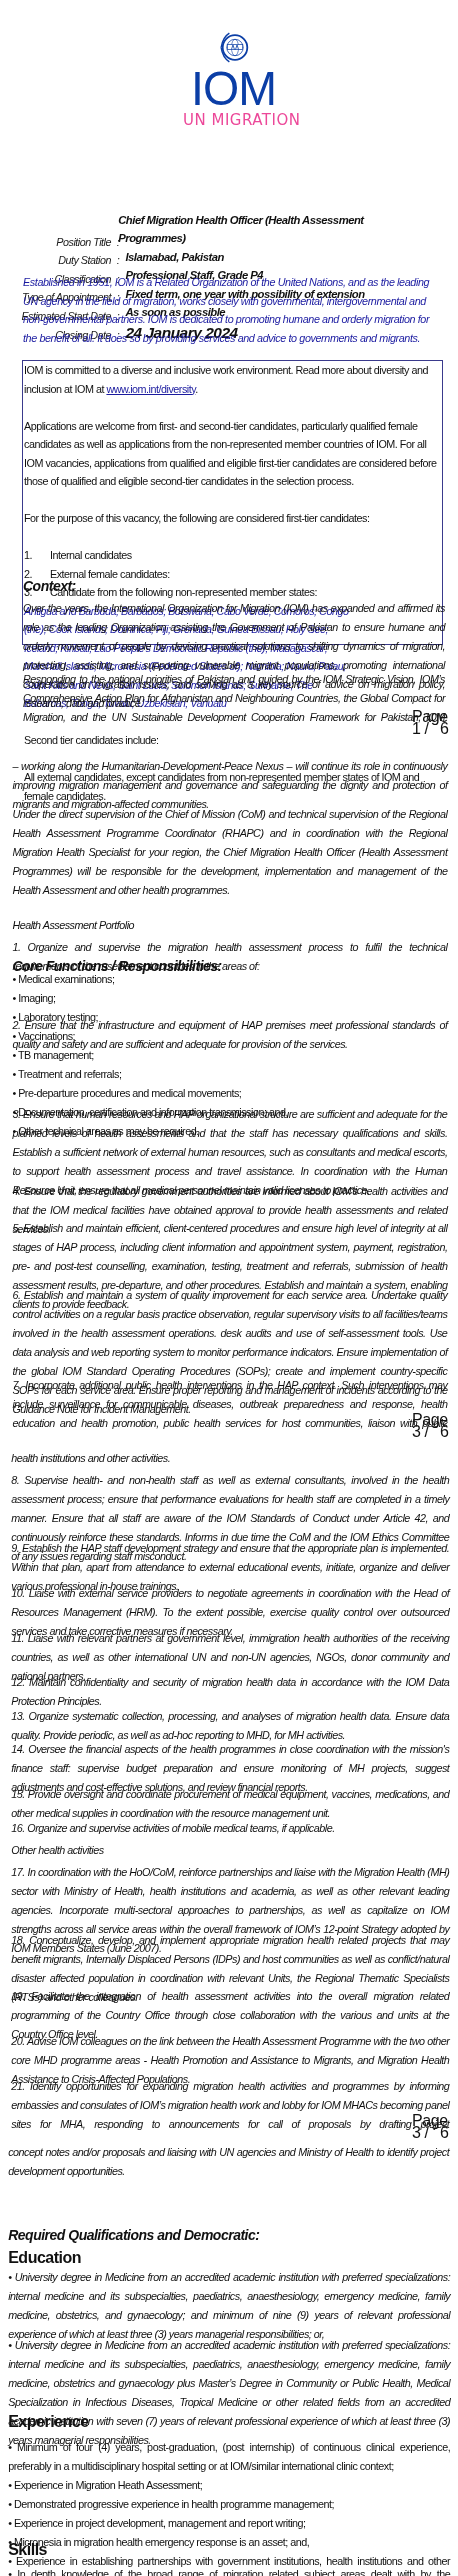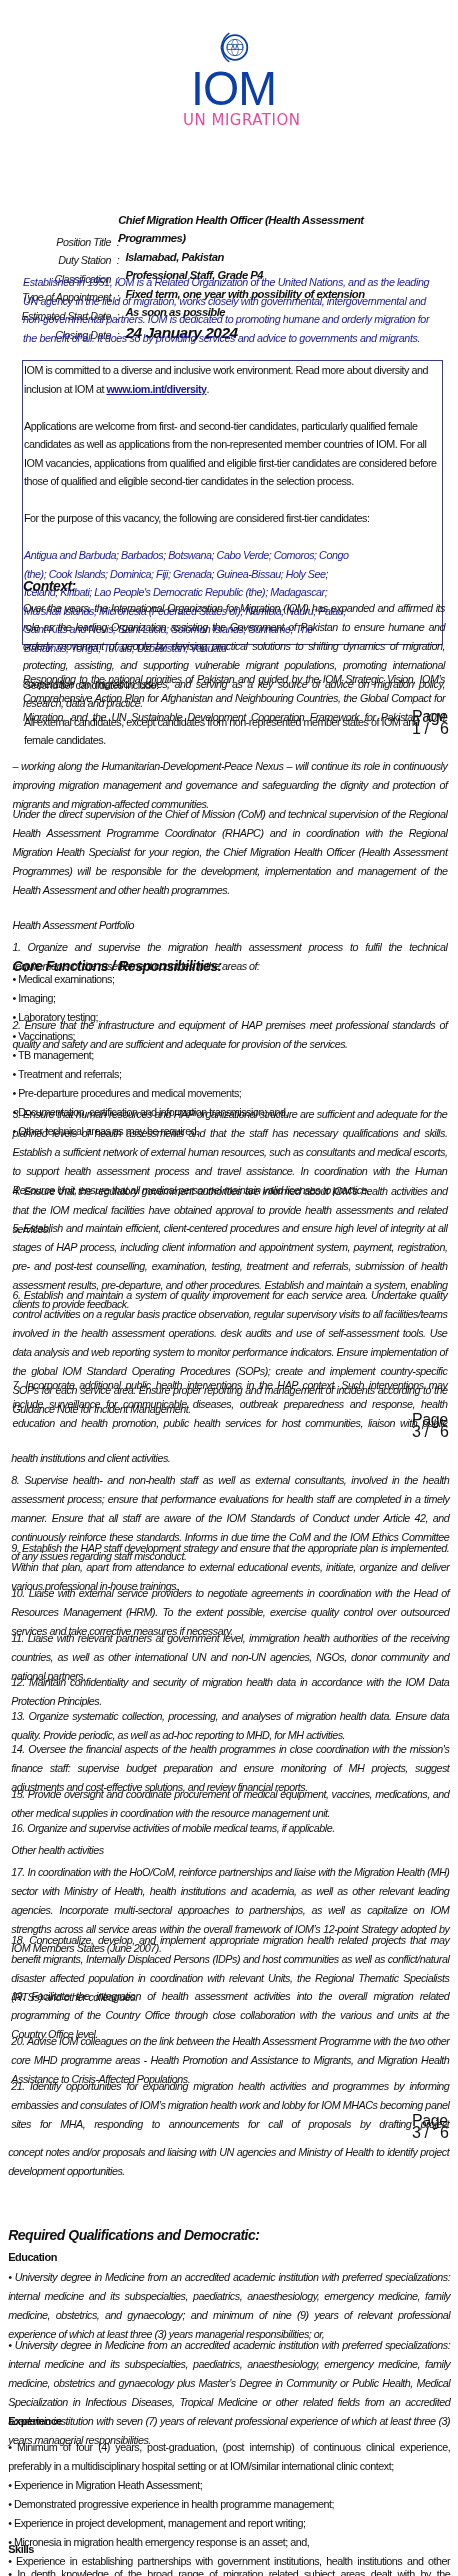--- a/index.html
+++ b/index.html
@@ -44,29 +44,29 @@
     color: #1a1aa0; font-style: italic; font-size: 10.8px; line-height: 18.5px;
     letter-spacing: -0.4px;
   }
   .diversity-box {
     position: absolute; left: 22px; top: 360px; width: 421px; height: 285px;
     border: 1px solid #3a3a8c; padding: 0 1px; box-sizing: border-box;
     font-size: 10.8px; line-height: 18.5px; letter-spacing: -0.5px;
   }
   .diversity-box p { margin: 0; }
   .diversity-box .gap { height: 18.5px; }
-  .diversity-box a { color: #1a1a9e; text-decoration: underline; font-weight: bold; }
+  .diversity-box a { color: #1a1a9e; text-decoration: underline; }
   .tier-list .num { display: inline-block; width: 26px; }
   .nms { color: #1a1aa0; font-style: italic; width: 330px; }
 
   .section-h {
     font-weight: bold; font-style: italic; font-size: 14px; line-height: 16.5px;
     letter-spacing: -0.5px; color: #111;
   }
-  .sub-h { font-weight: bold; font-size: 11px; line-height: 15.5px; letter-spacing: -0.5px; }
+  .sub-h { font-weight: bold; font-size: 16px; line-height: 15.5px; letter-spacing: -0.5px; }
   .para {
     text-align: justify; font-size: 10.8px; line-height: 19px; letter-spacing: -0.5px; font-style: italic;
   }
   .abs { position: absolute; }
   .pageno {
     position: absolute; left: 387px; font-size: 16px; line-height: 12.4px; letter-spacing: -0.4px; margin-left: 25px;
   }
   .pageno .tot { margin-left: 11.3px; }
   .bul { margin: 0; }
 </style>
@@ -127,20 +127,25 @@
 
   <div class="intro">Established in 1951, IOM is a Related Organization of the United Nations, and as the leading UN agency in the field of migration, works closely with governmental, intergovernmental and non-governmental partners. IOM is dedicated to promoting humane and orderly migration for the benefit of all. It does so by providing services and advice to governments and migrants.</div>
 
   <div class="diversity-box">
     <p><span>IOM is committed to a diverse and inclusive work environment.  Read more about diversity and inclusion at IOM at </span><a href="#">www.iom.int/diversity</a><span>.</span></p>
     <div class="gap"></div>
     <p>Applications are welcome from first- and second-tier candidates, particularly qualified female candidates as well as applications from the non-represented member countries of IOM.  For all IOM vacancies, applications from qualified and eligible first-tier candidates are considered before those of qualified and eligible second-tier candidates in the selection process.</p>
     <div class="gap"></div>
     <p>For the purpose of this vacancy, the following are considered first-tier candidates:</p>
     <div class="gap"></div>
+    <div class="tier-list">
+      <p><span class="num">1.</span><span>Internal candidates</span></p>
+      <p><span class="num">2.</span><span>External female candidates:</span></p>
+      <p><span class="num">3.</span><span>Candidate from the following non-represented member states:</span></p>
+    </div>
     <p class="nms">Antigua and Barbuda; Barbados; Botswana; Cabo Verde; Comoros; Congo (the); Cook Islands; Dominica; Fiji; Grenada; Guinea-Bissau; Holy See; Iceland; Kiribati; Lao People's Democratic Republic (the); Madagascar; Marshall Islands; Micronesia (Federated States of); Namibia; Nauru; Palau; Saint Kitts and Nevis; Saint Lucia; Solomon Islands; Suriname; The Bahamas; Tonga; Tuvalu; Uzbekistan; Vanuatu</p>
     <div class="gap"></div>
     <p>Second tier candidates include:</p>
     <div class="gap"></div>
     <p>All external candidates, except candidates from non-represented member states of IOM and female candidates.</p>
   </div>
 
   <div class="abs section-h" style="left:23px;top:578px">Context:</div>
   <div class="abs para" style="left:23px;top:599px;width:422px">Over the years, the International Organization for Migration (IOM) has expanded and affirmed its role as the leading Organization assisting the Government of Pakistan to ensure humane and orderly movement of people by devising practical solutions to shifting dynamics of migration, protecting, assisting, and supporting vulnerable migrant populations, promoting international cooperation on migration issues, and serving as a key source of advice on migration policy, research, data and practice.</div>
   <div class="abs para" style="left:23px;top:670px;width:422px;text-align-last:justify">Responding to the national priorities of Pakistan and guided by the IOM Strategic Vision, IOM’s Comprehensive Action Plan for Afghanistan and Neighbouring Countries, the Global Compact for Migration, and the UN Sustainable Development Cooperation Framework for Pakistan, IOM</div>
@@ -165,21 +170,21 @@
     <p class="bul">• Other technical areas as may be required.</p>
   </div>
   <div class="abs para" style="left:12.4px;top:1016px;width:435px">2. Ensure that the infrastructure and equipment of HAP premises meet professional standards of quality and safety and are sufficient and adequate for provision of the services.</div>
   <div class="abs para" style="left:12.4px;top:1105px;width:435px">3. Ensure that human resources and HAP organizational structure are sufficient and adequate for the planned levels of health assessments and that the staff has necessary qualifications and skills. Establish a sufficient network of external human resources, such as consultants and medical escorts, to support health assessment process and travel assistance. In coordination with the Human Resource Unit, ensure that all medical personnel maintain valid licenses to practice.</div>
   <div class="abs para" style="left:12.4px;top:1182px;width:435px">4. Ensure that the regulatory government authorities are informed about IOM’s health activities and that the IOM medical facilities have obtained approval to provide health assessments and related services.</div>
   <div class="abs para" style="left:12.4px;top:1219px;width:435px">5. Establish and maintain efficient, client-centered procedures and ensure high level of integrity at all stages of HAP process, including client information and appointment system, payment, registration, pre- and post-test counselling, examination, testing, treatment and referrals, submission of health assessment results, pre-departure, and other procedures. Establish and maintain a system, enabling clients to provide feedback.</div>
   <div class="abs para" style="left:12.4px;top:1286px;width:435px">6. Establish and maintain a system of quality improvement for each service area. Undertake quality control activities on a regular basis practice observation, regular supervisory visits to all facilities/teams involved in the health assessment operations. desk audits and use of self-assessment tools. Use data analysis and web reporting system to monitor performance indicators. Ensure implementation of the global IOM Standard Operating Procedures (SOPs); create and implement country-specific SOPs for each service area. Ensure proper reporting and management of incidents according to the Guidance Note for Incident Management.</div>
   <div class="abs para" style="left:12.4px;top:1376px;width:435px;text-align-last:justify">7. Incorporate additional public health interventions in the HAP context. Such interventions may include surveillance for communicable diseases, outbreak preparedness and response, health education and health promotion, public health services for host communities, liaison with public</div>
   <div class="pageno" style="top:1414px"><span>Page 3 /</span><span class="tot">6</span></div>
 
-  <div class="abs para" style="left:11.3px;top:1449px;width:438px">health institutions and client activities.</div>
+  <div class="abs para" style="left:11.3px;top:1449px;width:438px">health institutions and other activities.</div>
   <div class="abs para" style="left:11.3px;top:1471px;width:438px">8. Supervise health- and non-health staff as well as external consultants, involved in the health assessment process; ensure that performance evaluations for health staff are completed in a timely manner. Ensure that all staff are aware of the IOM Standards of Conduct under Article 42, and continuously reinforce these standards. Informs in due time the CoM and the IOM Ethics Committee of any issues regarding staff misconduct.</div>
   <div class="abs para" style="left:11.3px;top:1539px;width:438px">9. Establish the HAP staff development strategy and ensure that the appropriate plan is implemented. Within that plan, apart from attendance to external educational events, initiate, organize and deliver various professional in-house trainings.</div>
   <div class="abs para" style="left:11.3px;top:1584px;width:438px">10. Liaise with external service providers to negotiate agreements in coordination with the Head of Resources Management (HRM). To the extent possible, exercise quality control over outsourced services and take corrective measures if necessary.</div>
   <div class="abs para" style="left:11.3px;top:1629px;width:438px">11. Liaise with relevant partners at government level, immigration health authorities of the receiving countries, as well as other international UN and non-UN agencies, NGOs, donor community and national partners.</div>
   <div class="abs para" style="left:11.3px;top:1673px;width:438px">12. Maintain confidentiality and security of migration health data in accordance with the IOM Data Protection Principles.</div>
   <div class="abs para" style="left:11.3px;top:1707px;width:438px">13. Organize systematic collection, processing, and analyses of migration health data. Ensure data quality. Provide periodic, as well as ad-hoc reporting to MHD, for MH activities.</div>
   <div class="abs para" style="left:11.3px;top:1740px;width:438px">14. Oversee the financial aspects of the health programmes in close coordination with the mission's finance staff: supervise budget preparation and ensure monitoring of MH projects, suggest adjustments and cost-effective solutions, and review financial reports.</div>
   <div class="abs para" style="left:11.3px;top:1785px;width:438px">15. Provide oversight and coordinate procurement of medical equipment, vaccines, medications, and other medical supplies in coordination with the resource management unit.</div>
   <div class="abs para" style="left:11.3px;top:1819px;width:438px">16. Organize and supervise activities of mobile medical teams, if applicable.</div>
   <div class="abs para" style="left:11.3px;top:1841px">Other health activities</div>

